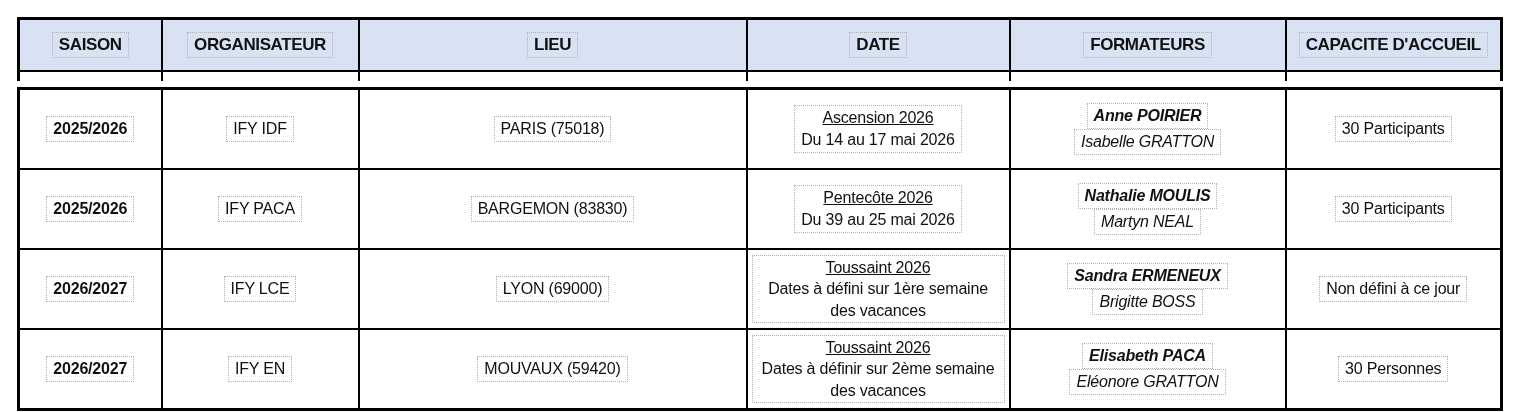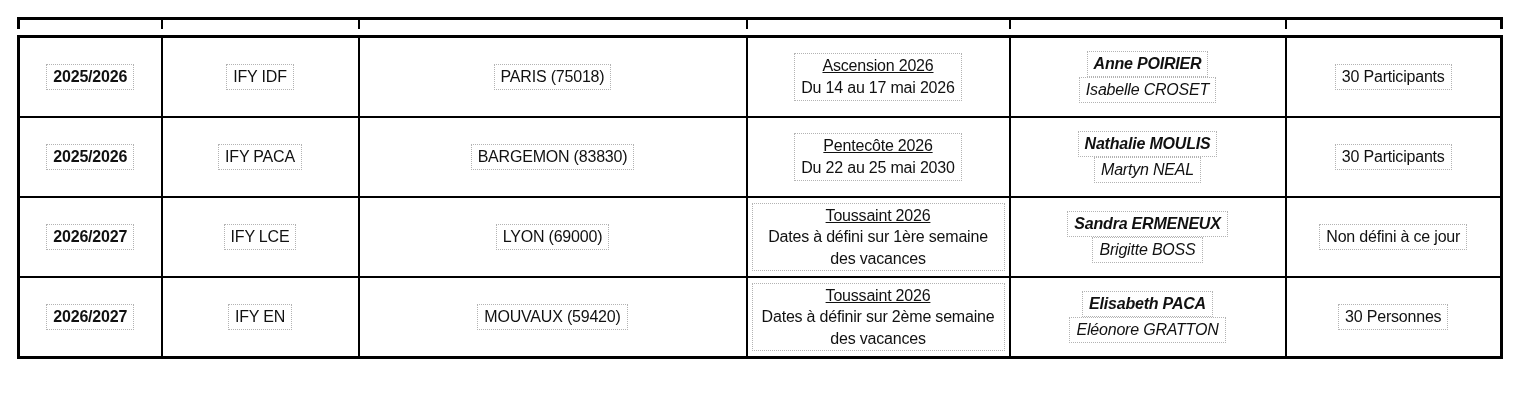--- a/index.html
+++ b/index.html
@@ -91,20 +91,28 @@
   <table class="header-table">
     <colgroup>
       <col class="c1">
         <col class="c2">
         <col class="c3">
         <col class="c4">
         <col class="c5">
         <col class="c6">
     </colgroup>
     <thead>
+      <tr>
+        <th><span class="field">SAISON</span></th>
+        <th><span class="field">ORGANISATEUR</span></th>
+        <th><span class="field">LIEU</span></th>
+        <th><span class="field">DATE</span></th>
+        <th><span class="field">FORMATEURS</span></th>
+        <th><span class="field">CAPACITE D'ACCUEIL</span></th>
+      </tr>
       <tr class="stub">
         <td></td>
         <td></td>
         <td></td>
         <td></td>
         <td></td>
         <td></td>
       </tr>
     </thead>
   </table>
@@ -127,33 +135,33 @@
         <td><span class="field">IFY IDF</span></td>
         <td><span class="field">PARIS (75018)</span></td>
         <td>
           <span class="field date-field">
             <span class="date-title">Ascension 2026</span>
             <span class="date-detail">Du 14 au 17 mai 2026</span>
           </span>
         </td>
         <td>
           <div class="line"><span class="field bold">Anne POIRIER</span></div>
-          <div class="line"><span class="field">Isabelle CROSET</span></div>
+          <div class="line"><span class="field">Isabelle GRATTON</span></div>
         </td>
         <td><span class="field">30 Participants</span></td>
       </tr>
 
       <tr>
         <td><span class="field bold">2025/2026</span></td>
         <td><span class="field">IFY PACA</span></td>
         <td><span class="field">BARGEMON (83830)</span></td>
         <td>
           <span class="field date-field">
             <span class="date-title">Pentecôte 2026</span>
-            <span class="date-detail">Du 22 au 25 mai 2030</span>
+            <span class="date-detail">Du 39 au 25 mai 2026</span>
           </span>
         </td>
         <td>
           <div class="line"><span class="field bold">Nathalie MOULIS</span></div>
           <div class="line"><span class="field">Martyn NEAL</span></div>
         </td>
         <td><span class="field">30 Participants</span></td>
       </tr>
 
       <tr>

